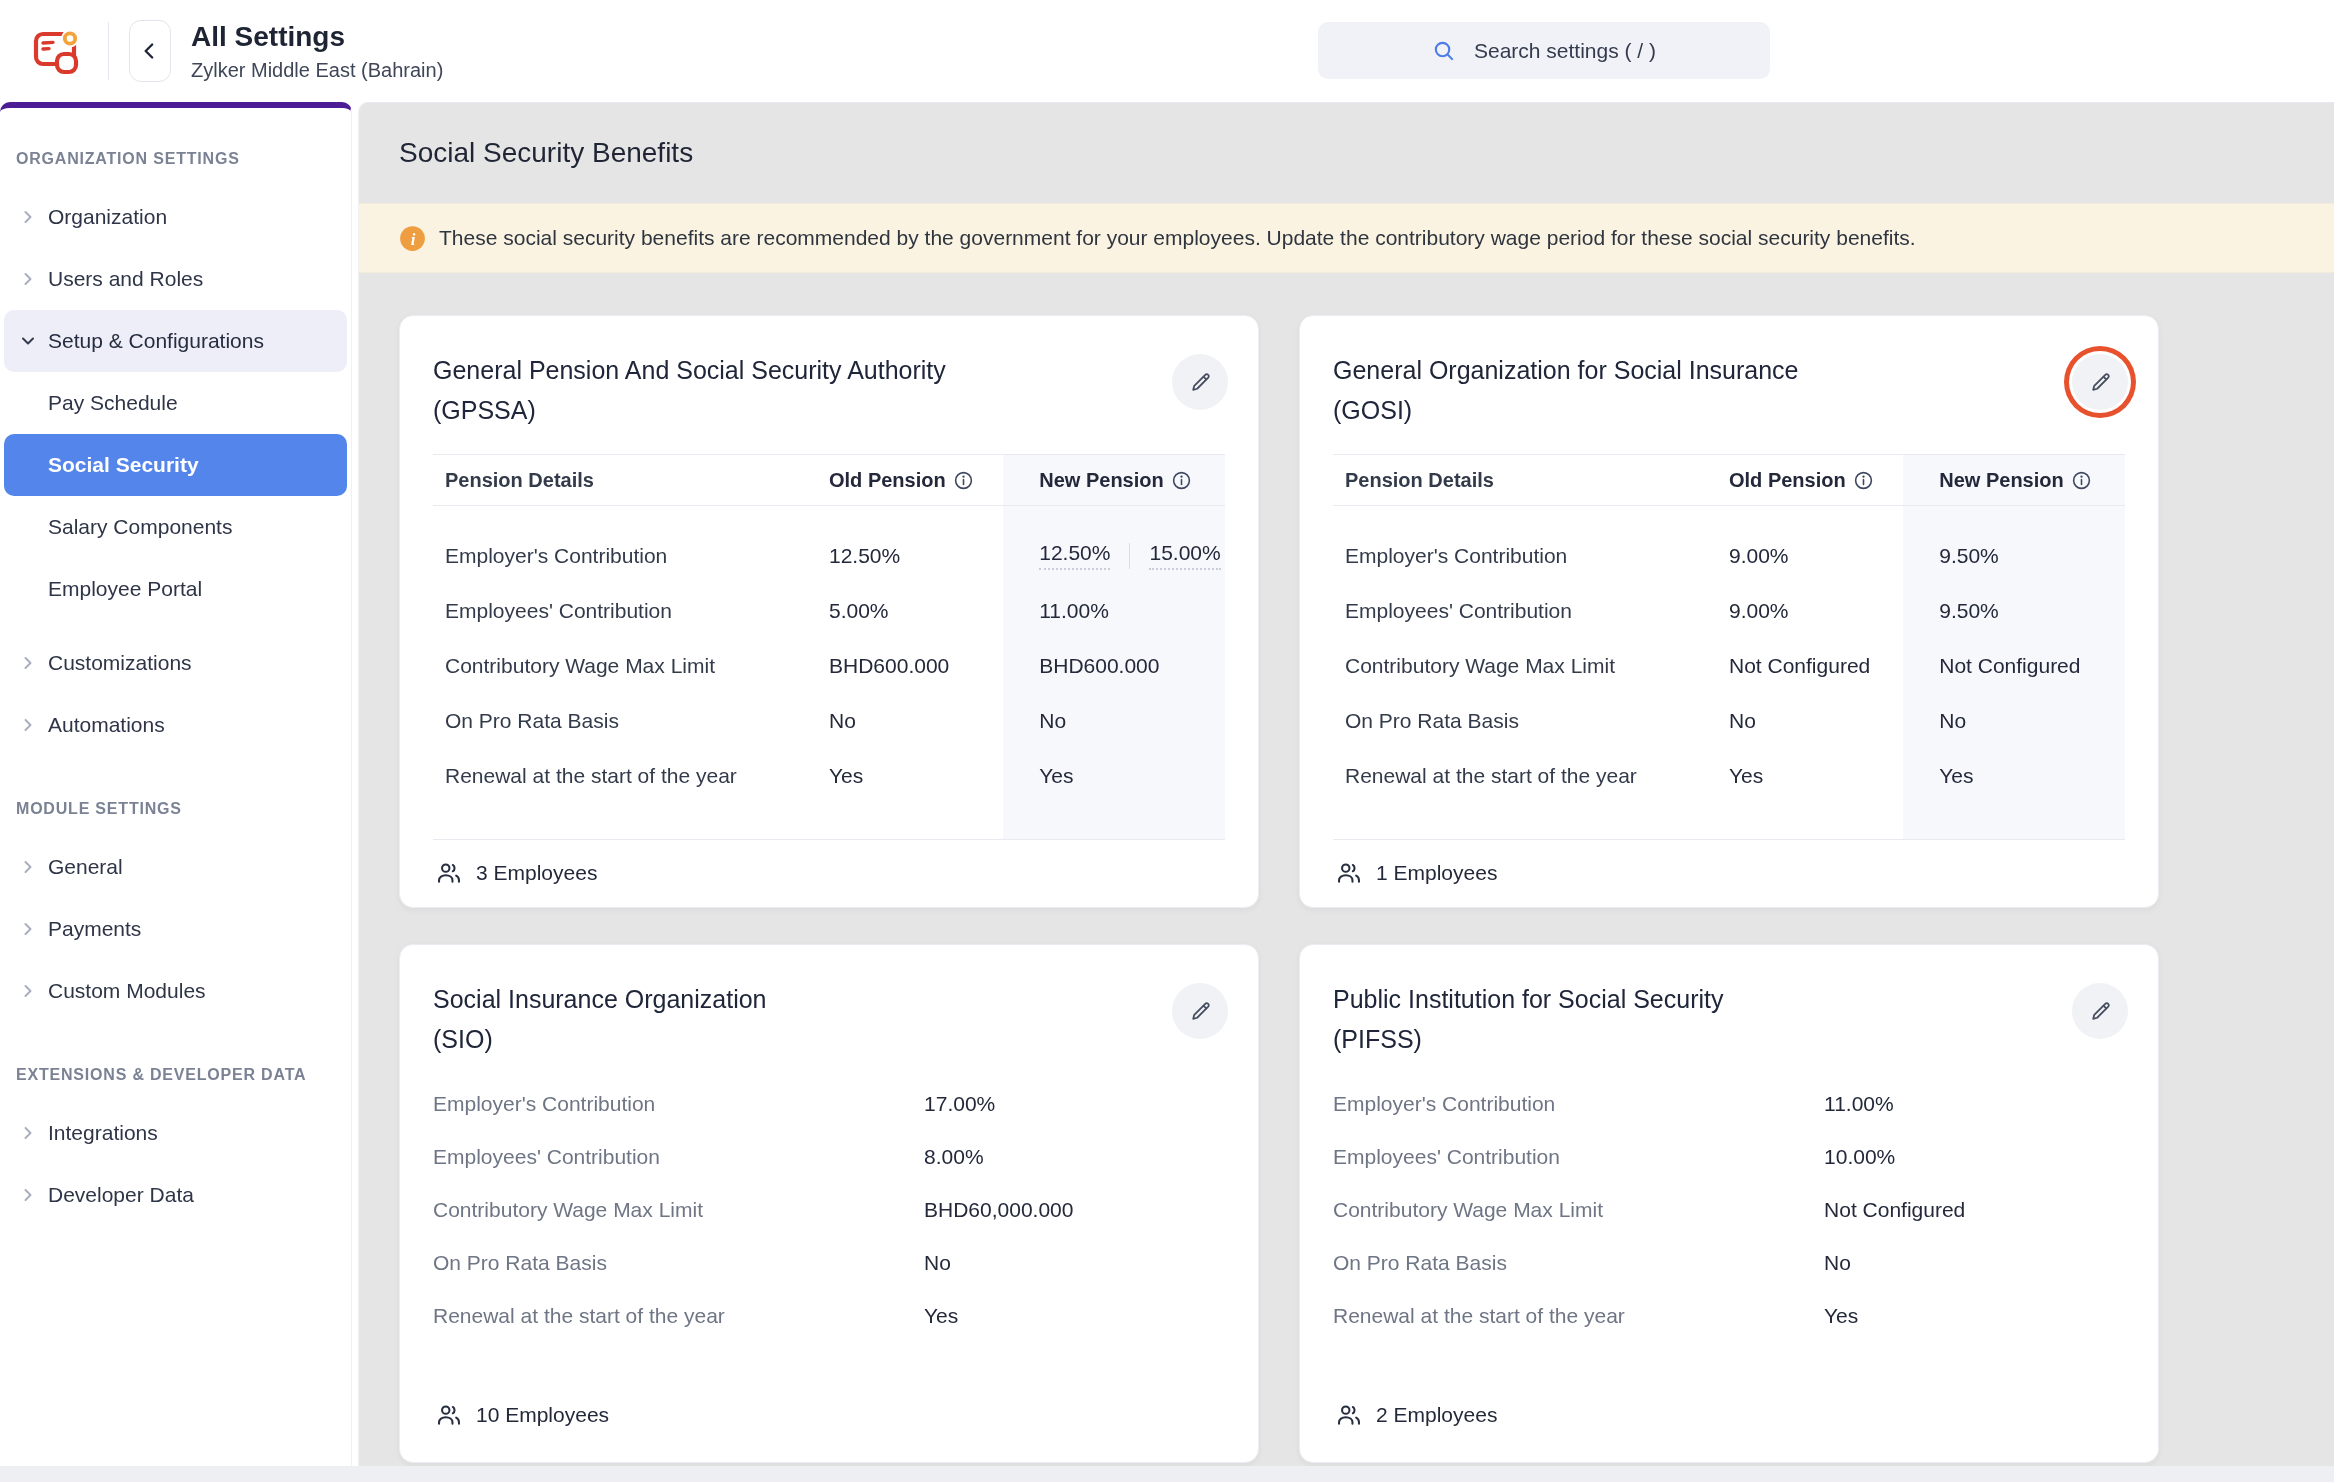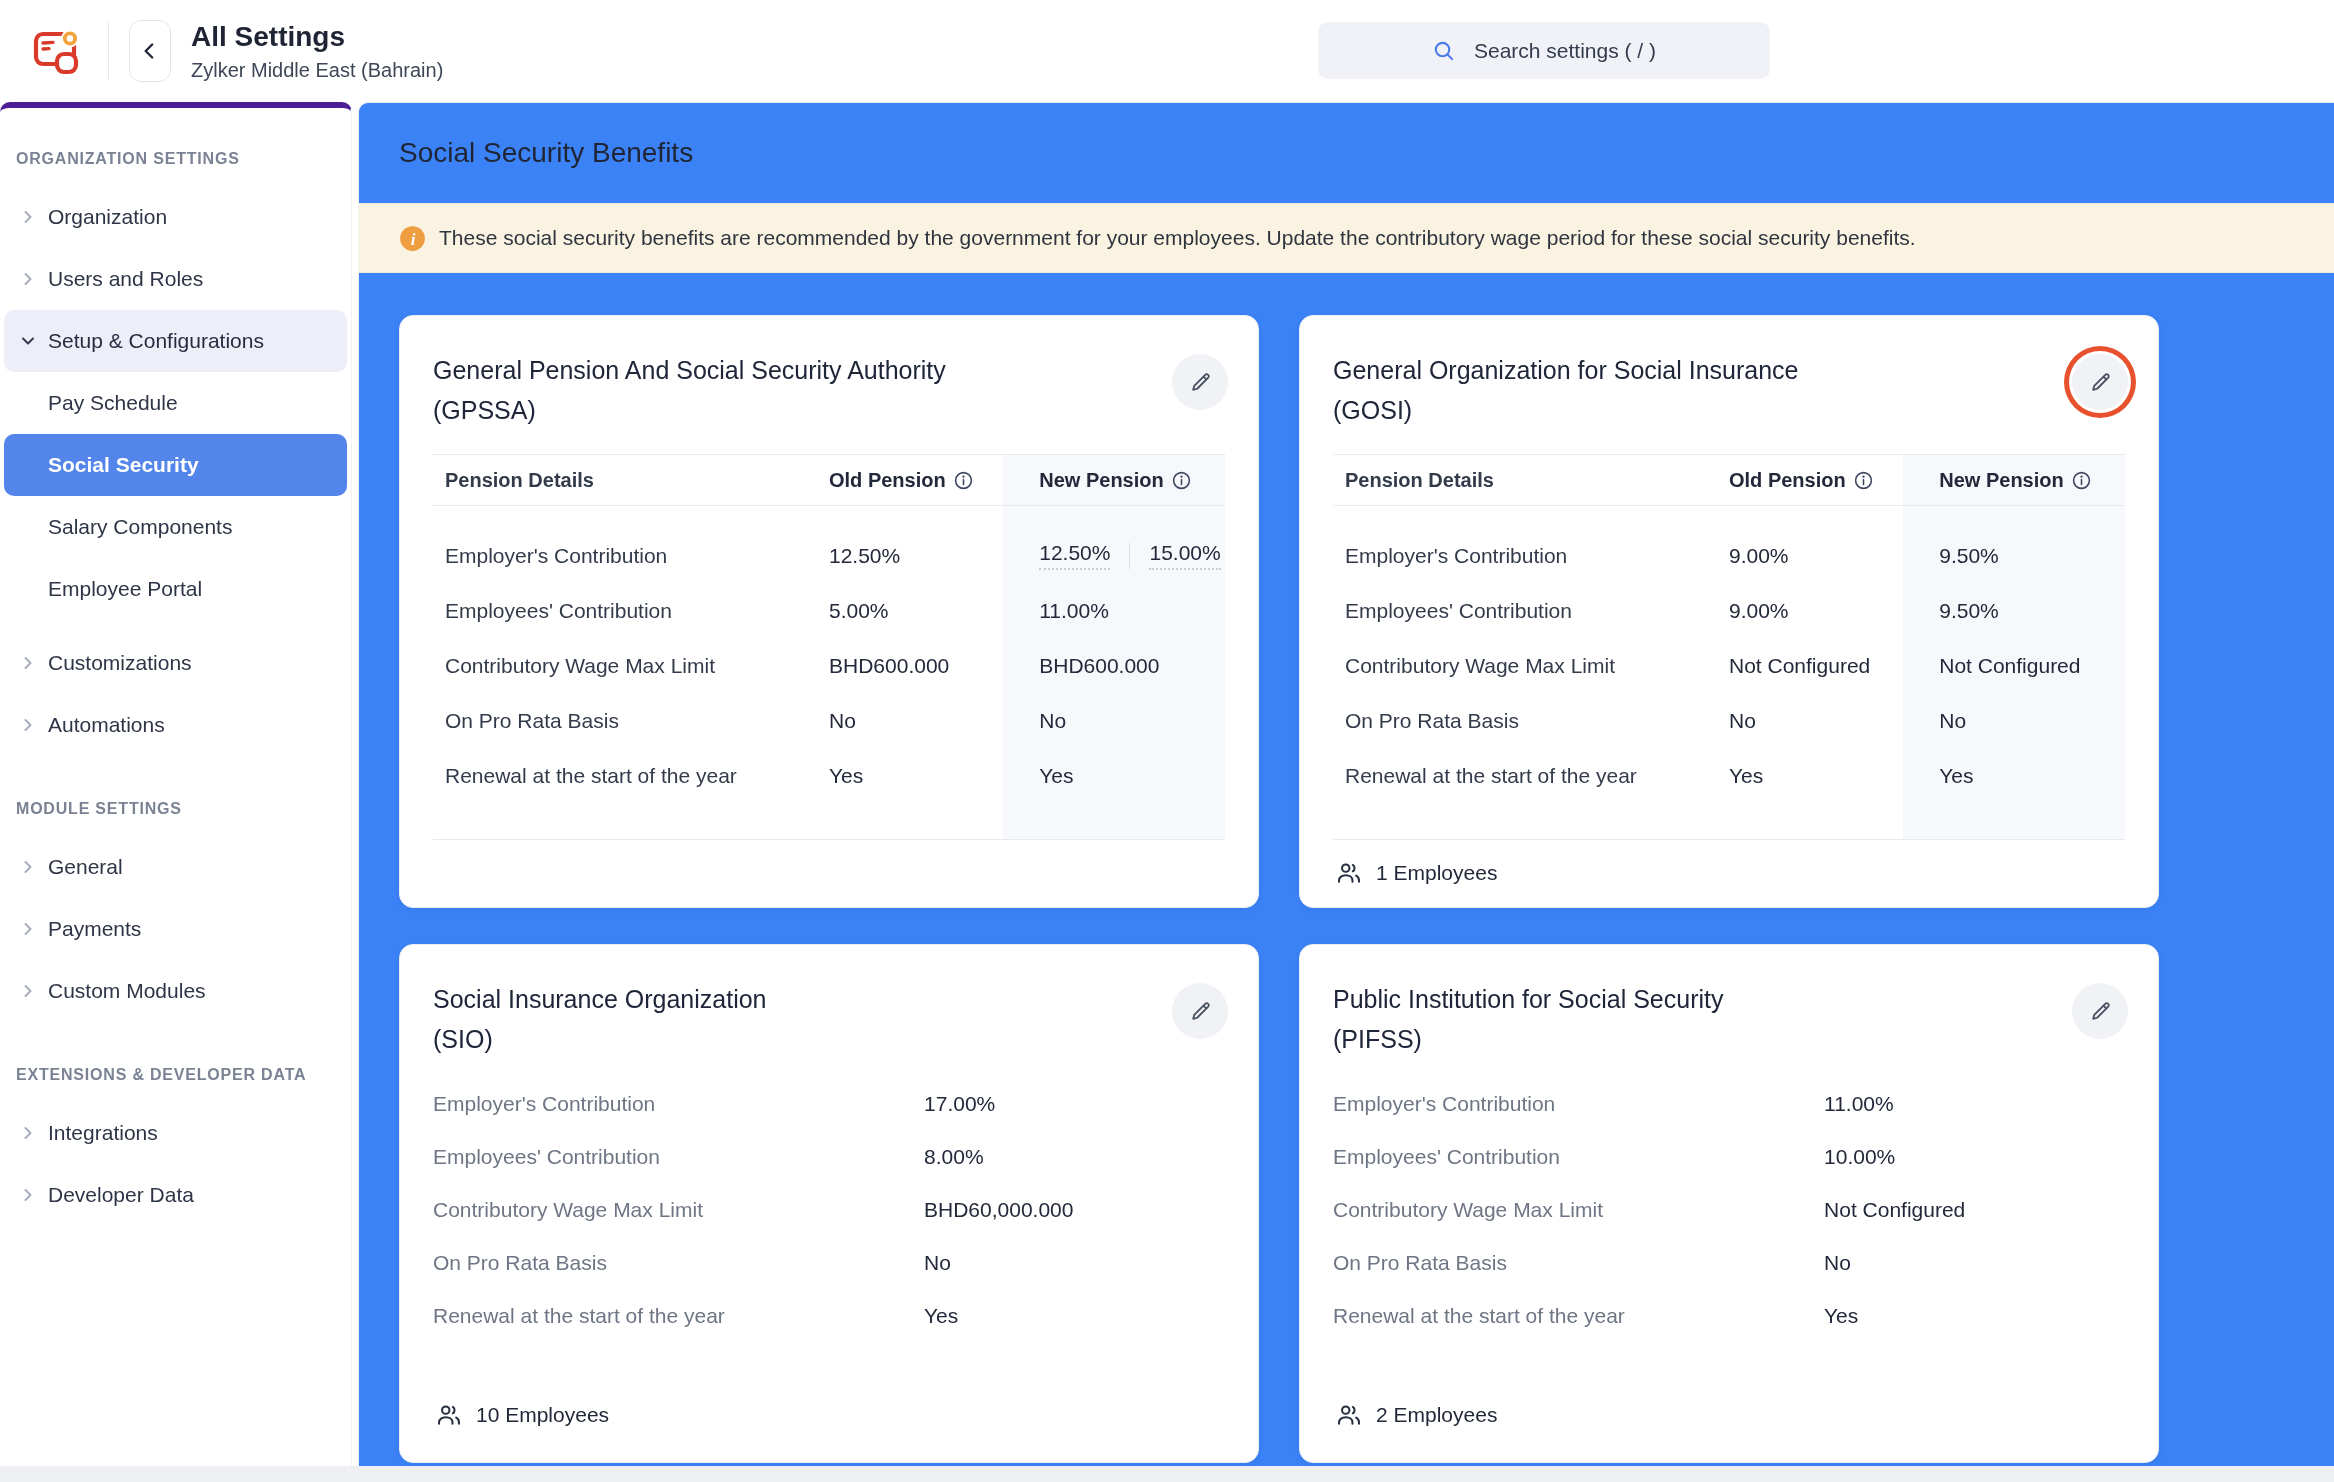--- a/index.html
+++ b/index.html
@@ -38,21 +38,21 @@
 
   
   .workspace{ display:flex; gap:6px; height:1364px; background:#fff; }
   .sidebar{
     width:352px; flex:0 0 352px; background:#fff;
     border-top:6px solid #4c1d95; border-right:1px solid #EFF1F5;
     border-radius:10px 10px 0 0;
     padding-top:40px;
   }
   .content{
-    flex:1; background:#3b82f6;
+    flex:1; background:#e5e5e5;
     border-top:1px solid #E7E9F0; border-left:1px solid #EFF1F5;
     border-radius:10px 0 0 0;
     overflow:hidden;
   }
 
   
   .section-label{
     font-size:16px; font-weight:700; color:#7A8294;
     letter-spacing:.8px; line-height:22px;
     margin:0 0 16px 16px;
@@ -348,20 +348,29 @@
             </div>
             <div class="trow">
               <div class="c1">Renewal at the start of the year</div>
               <div class="c2">Yes</div>
               <div class="c3">Yes</div>
             </div>
             <div class="tbl-spacer"></div>
           </div>
         </div>
         <div class="tbl-divider"></div>
+        <div class="card-footer">
+          <svg viewBox="0 0 24 24" width="26" height="26" fill="none" stroke="#272E3F" stroke-width="1.9" stroke-linecap="round" stroke-linejoin="round">
+              <circle cx="9" cy="7.5" r="3.4"></circle>
+              <path d="M2.8 20v-1.2c0-2.9 2.8-4.8 6.2-4.8s6.2 1.9 6.2 4.8V20"></path>
+              <path d="M15.5 4.6a3.4 3.4 0 0 1 0 5.8"></path>
+              <path d="M18.6 14.4c1.6.8 2.6 2.2 2.6 4.4V20"></path>
+            </svg>
+          <span>3 Employees</span>
+        </div>
       </section>
 
       <section class="card tall">
         <div class="card-title">
           <div>General Organization for Social Insurance</div>
           <div>(GOSI)</div>
         </div>
         <button class="edit-btn ring">
           <svg viewBox="0 0 24 24" width="25" height="25" fill="none" stroke="#454D5E" stroke-width="1.7" stroke-linecap="round" stroke-linejoin="round">
               <path d="M5 19l1-3.8L16.6 4.6a1.9 1.9 0 0 1 2.7 0l.1.1a1.9 1.9 0 0 1 0 2.7L8.8 18 5 19z"></path>

